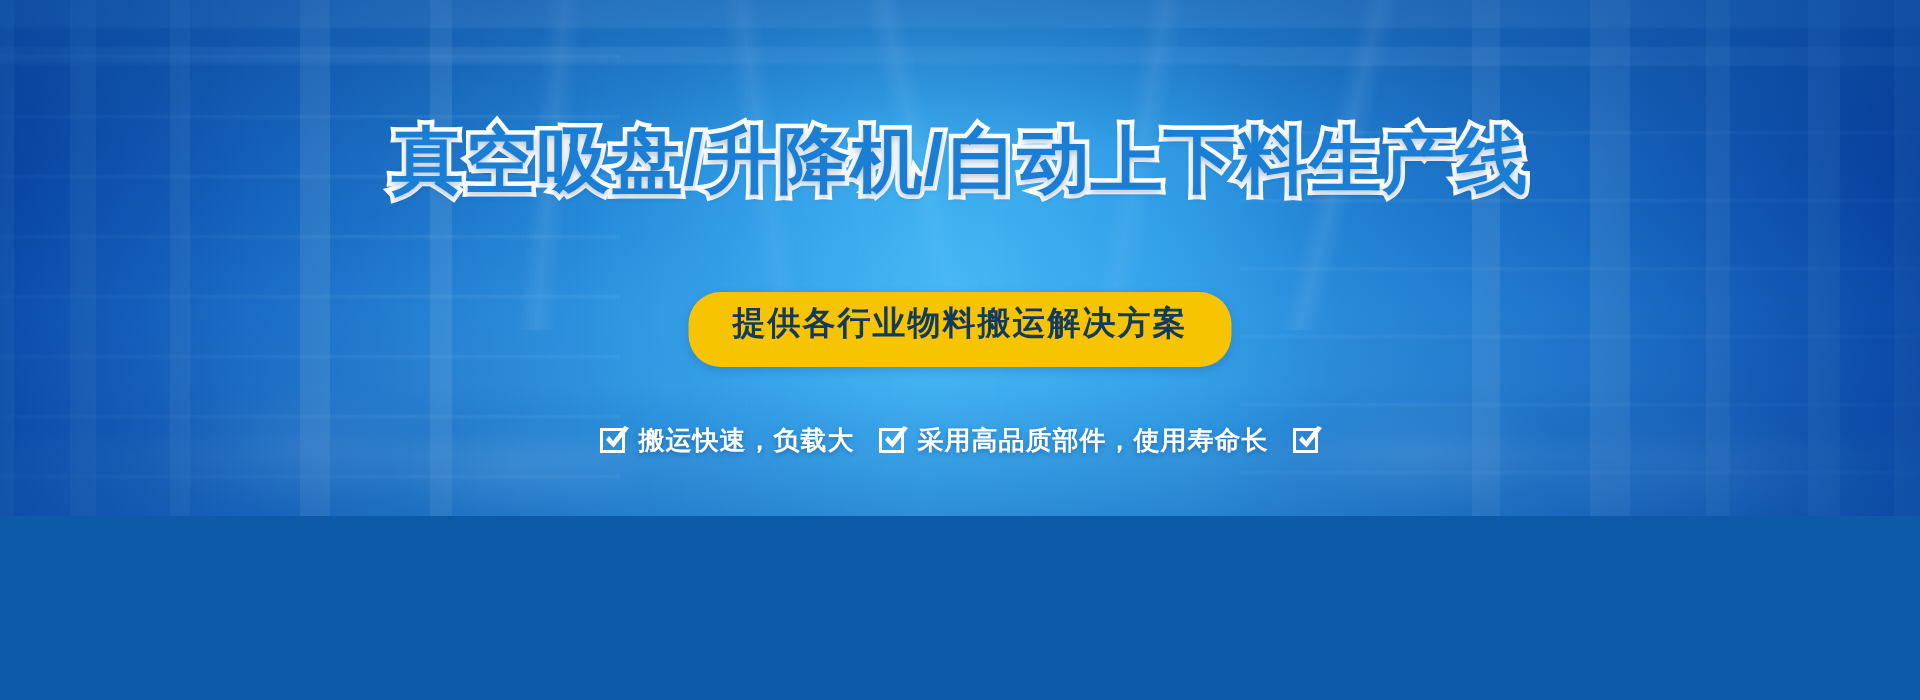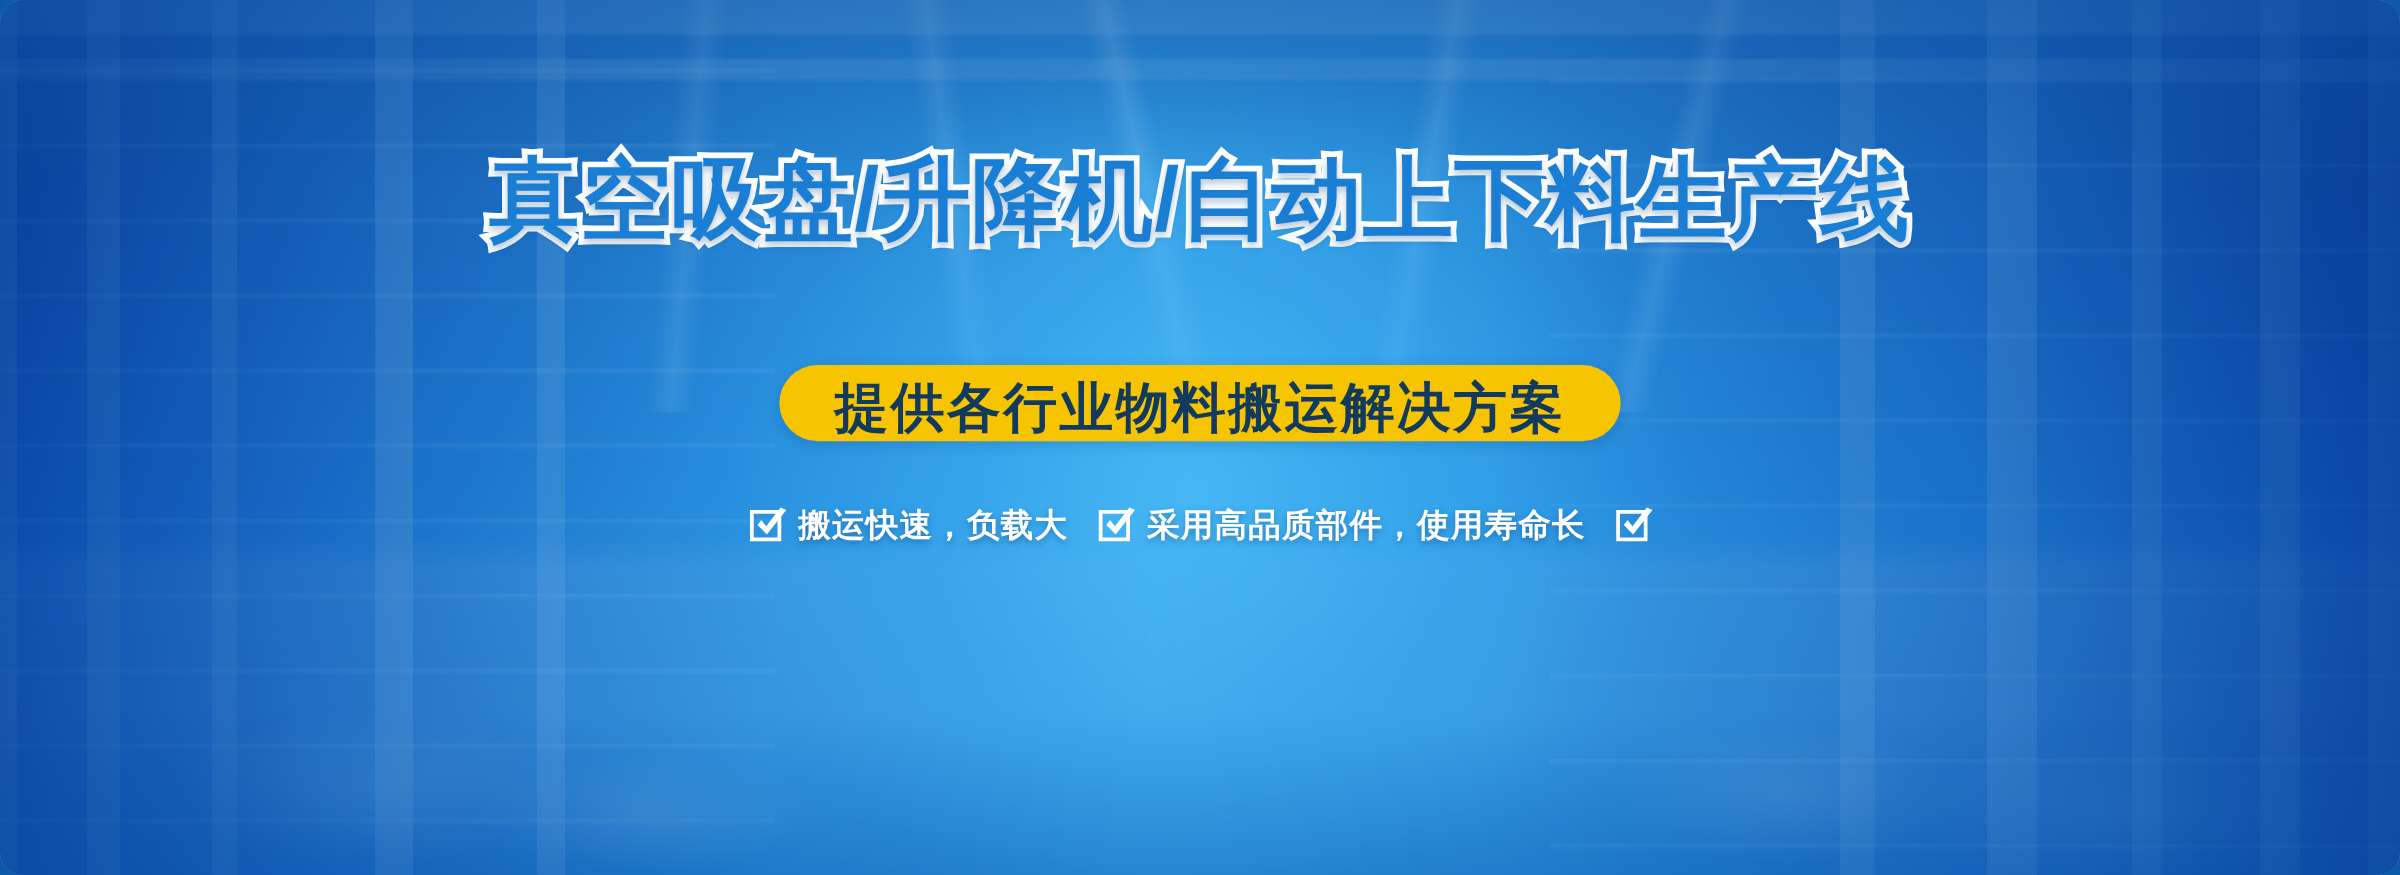--- a/index.html
+++ b/index.html
@@ -7,24 +7,23 @@
     padding: 0;
     background: #0d5ba8;
   }
   body {
     font-family: "Liberation Sans", "DejaVu Sans", sans-serif;
   }
 
   #banner {
     position: relative;
     width: 1920px;
-    height: 700px;
+    height: 516px;
     overflow: hidden;
     background: #1c7ec9;
-    border-radius: 18px;
   }
 
   
   .photo-layer {
     position: absolute;
     inset: 0;
     overflow: hidden;
   }
 
   
@@ -188,25 +187,25 @@
     text-shadow: 0 3px 6px rgba(8,60,120,0.30);
   }
 
   .subtitle-pill {
     position: absolute;
     top: 292px;
     left: 50%;
     transform: translateX(-50%);
     background: #f6c400;
     color: #123a5e;
-    font-size: 43px;
+    font-size: 33px;
     font-weight: bold;
     letter-spacing: 2px;
     line-height: 1;
-    padding: 14px 44px 4px 44px;
+    padding: 14px 44px 28px 44px;
     border-radius: 32px;
     white-space: nowrap;
     box-shadow: 0 3px 10px rgba(10,60,115,0.22);
   }
 
   .features {
     position: absolute;
     top: 404px;
     left: 0;
     width: 100%;
@@ -214,20 +213,21 @@
     justify-content: center;
     align-items: center;
     gap: 22px;
   }
 
   .feature {
     display: flex;
     align-items: center;
     gap: 9px;
     white-space: nowrap;
+    margin-top: 20px;
   }
 
   .check-icon {
     width: 32px;
     height: 32px;
     flex: 0 0 32px;
     position: relative;
     display: inline-block;
   }
   .check-icon .box {

